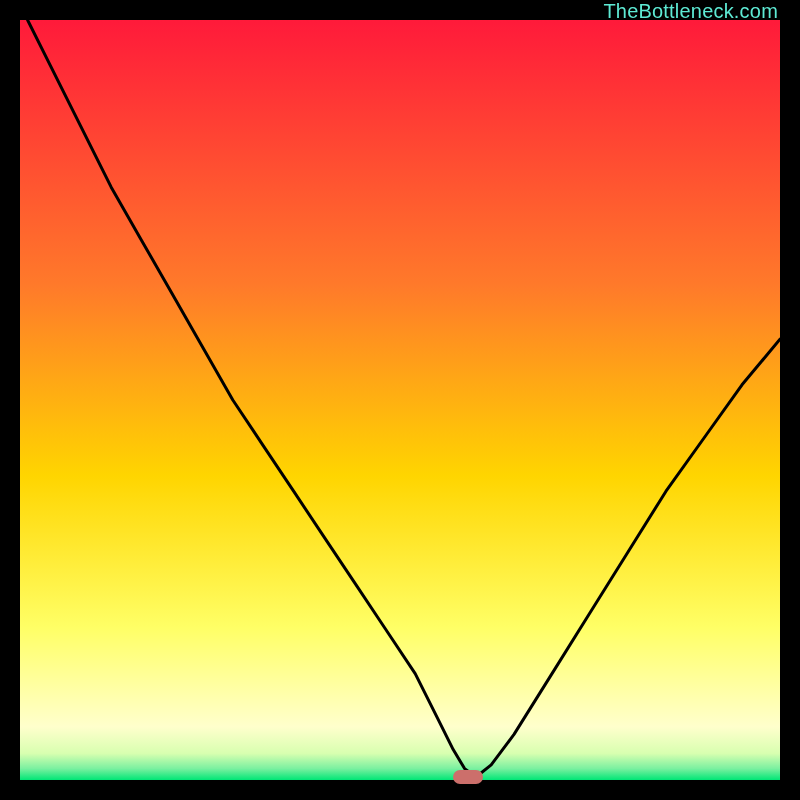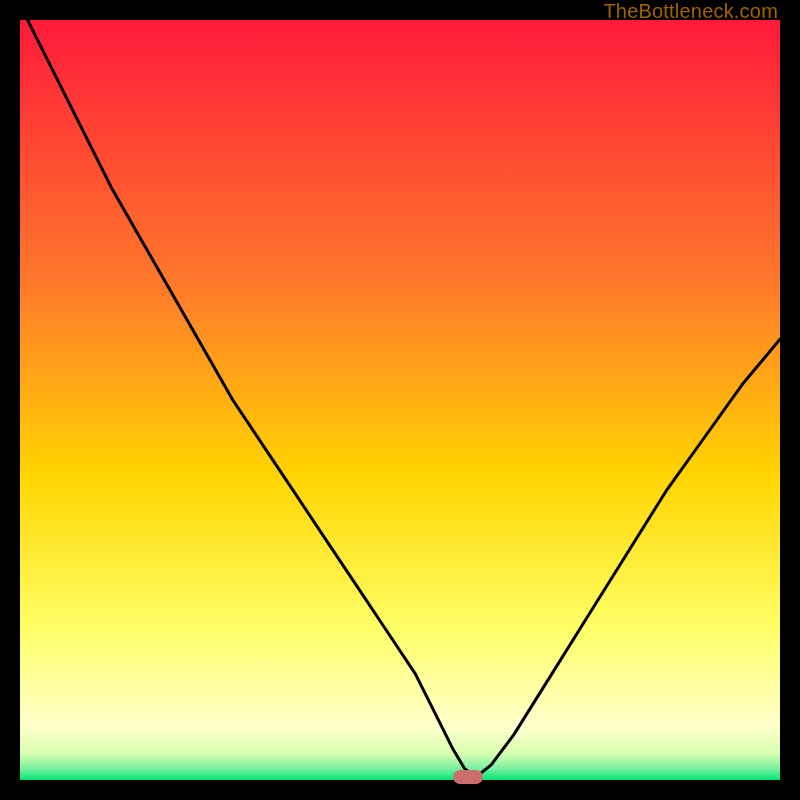--- a/index.html
+++ b/index.html
@@ -24,21 +24,21 @@
     top: 0;
     width: 760px;
     height: 760px;
   }
   .watermark {
     position: absolute;
     top: 0px;
     right: 22px;
     font-family: Arial, Helvetica, sans-serif;
     font-size: 20px;
-    color: #a16207;
+    color: #5eead4;
     letter-spacing: 0.2px;
   }
   .marker {
     position: absolute;
     width: 30px;
     height: 14px;
     border-radius: 7px;
     background: #cc6f6b;
     transform: translate(-50%, -50%);
   }

